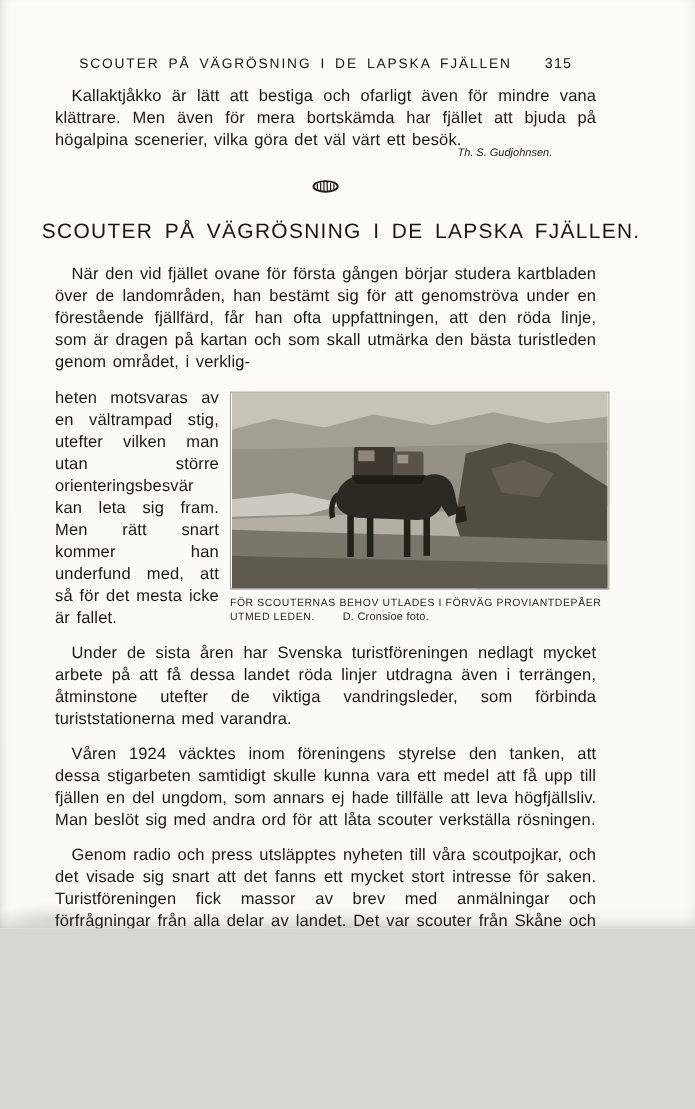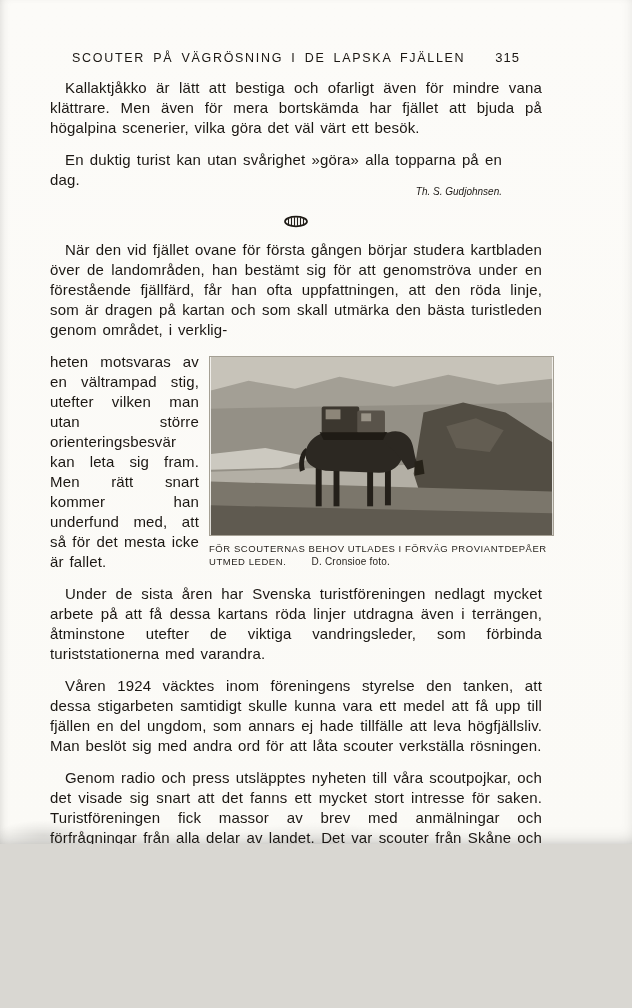--- a/index.html
+++ b/index.html
@@ -103,31 +103,31 @@
 <body>
 
 <div class="page">
 
   <div class="running-header">
     <span>SCOUTER PÅ VÄGRÖSNING I DE LAPSKA FJÄLLEN</span>
     <span class="page-number">315</span>
   </div>
 
   <p class="body indent">Kallaktjåkko är lätt att bestiga och ofarligt även för mindre vana klättrare. Men även för mera bortskämda har fjället att bjuda på högalpina scenerier, vilka göra det väl värt ett besök.</p>
-  <p class="body indent intro-final">En duktig turist kan utan svårighet »göra» alla topparna på en dag.</p>
 
   <div class="signature">Th. S. Gudjohnsen.</div>
 
   <div class="ornament-row">
     <svg width="26" height="13" viewBox="0 0 26 13">
       <ellipse cx="13" cy="6.5" rx="11" ry="4.8" fill="none" stroke="#201c17" stroke-width="1.7"></ellipse>
       <path d="M5.5 4 L5.5 9 M8.5 2.8 L8.5 10.2 M11.5 2.2 L11.5 10.8 M14.5 2.2 L14.5 10.8 M17.5 2.8 L17.5 10.2 M20.5 4 L20.5 9" stroke="#201c17" stroke-width="1.1" fill="none"></path>
     </svg>
   </div>
 
+  <h1 class="article-title">SCOUTER PÅ VÄGRÖSNING I DE LAPSKA FJÄLLEN.</h1>
 
   <p class="body indent">När den vid fjället ovane för första gången börjar studera kartbladen över de landområden, han bestämt sig för att genomströva under en förestående fjällfärd, får han ofta uppfattningen, att den röda linje, som är dragen på kartan och som skall utmärka den bästa turistleden genom området, i verklig-</p>
 
   <div class="figure">
     <svg class="photo" width="345" height="180" viewBox="0 0 345 180" role="img">
       <rect width="345" height="180" fill="#b3afa5"></rect>
       <rect width="345" height="34" fill="#c7c3b9"></rect>
       <path d="M0,34 L38,24 L85,32 L130,20 L185,30 L240,18 L290,28 L345,22 L345,52 L0,52 Z" fill="#a39f95"></path>
       <path d="M0,52 L345,46 L345,104 L0,116 Z" fill="#949086"></path>
       <path d="M0,98 L55,92 L105,102 L70,112 L0,114 Z" fill="#ccc9c0"></path>
@@ -149,17 +149,17 @@
       <rect x="152" y="57" width="10" height="8" fill="#9a9488"></rect>
       <path d="M110,76 L178,76 L174,84 L114,84 Z" fill="#1f1b15"></path>
     </svg>
     <div class="caption">
       <span>FÖR SCOUTERNAS BEHOV UTLADES I FÖRVÄG PROVIANTDEPÅER UTMED LEDEN.</span>
       <span class="credit">D. Cronsioe foto.</span>
     </div>
   </div>
 
   <p class="body">heten motsvaras av en vältrampad stig, utefter vilken man utan större orienteringsbesvär kan leta sig fram. Men rätt snart kommer han underfund med, att så för det mesta icke är fallet.</p>
-  <p class="body indent">Under de sista åren har Svenska turistföreningen nedlagt mycket arbete på att få dessa kartans röda linjer utdragna även i terrängen, åtminstone utefter de viktiga vandringsleder, som förbinda turiststationerna med varandra.</p>
+  <p class="body indent">Under de sista åren har Svenska turistföreningen nedlagt mycket arbete på att få dessa landet röda linjer utdragna även i terrängen, åtminstone utefter de viktiga vandringsleder, som förbinda turiststationerna med varandra.</p>
   <p class="body indent">Våren 1924 väcktes inom föreningens styrelse den tanken, att dessa stigarbeten samtidigt skulle kunna vara ett medel att få upp till fjällen en del ungdom, som annars ej hade tillfälle att leva högfjällsliv. Man beslöt sig med andra ord för att låta scouter verkställa rösningen.</p>
   <p class="body indent">Genom radio och press utsläpptes nyheten till våra scoutpojkar, och det visade sig snart att det fanns ett mycket stort intresse för saken. Turistföreningen fick massor av brev med anmälningar och förfrågningar från alla delar av landet. Det var scouter från Skåne och ända upp till Norrbotten, som ville vara med, och det var rörande att läsa dessa brev, som alla andades längtan till vildmarkerna däruppe.</p>
 
 </div>
 
 </body></html>

